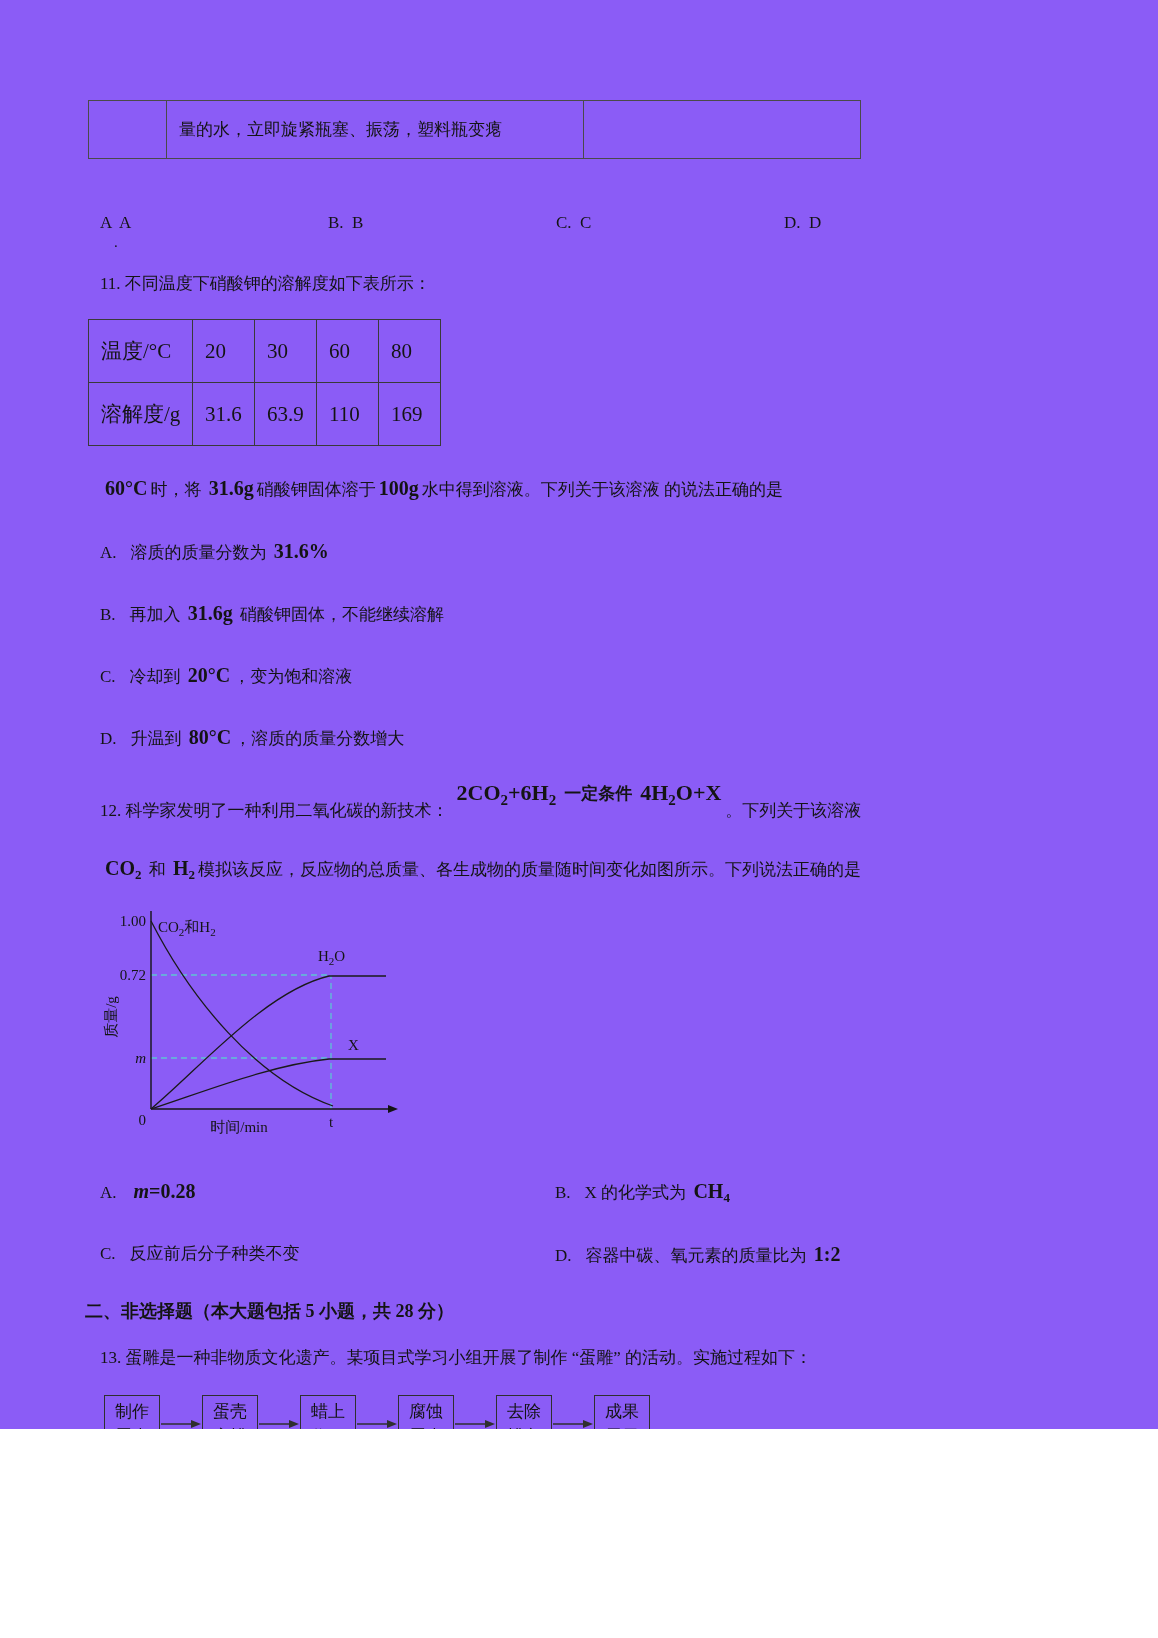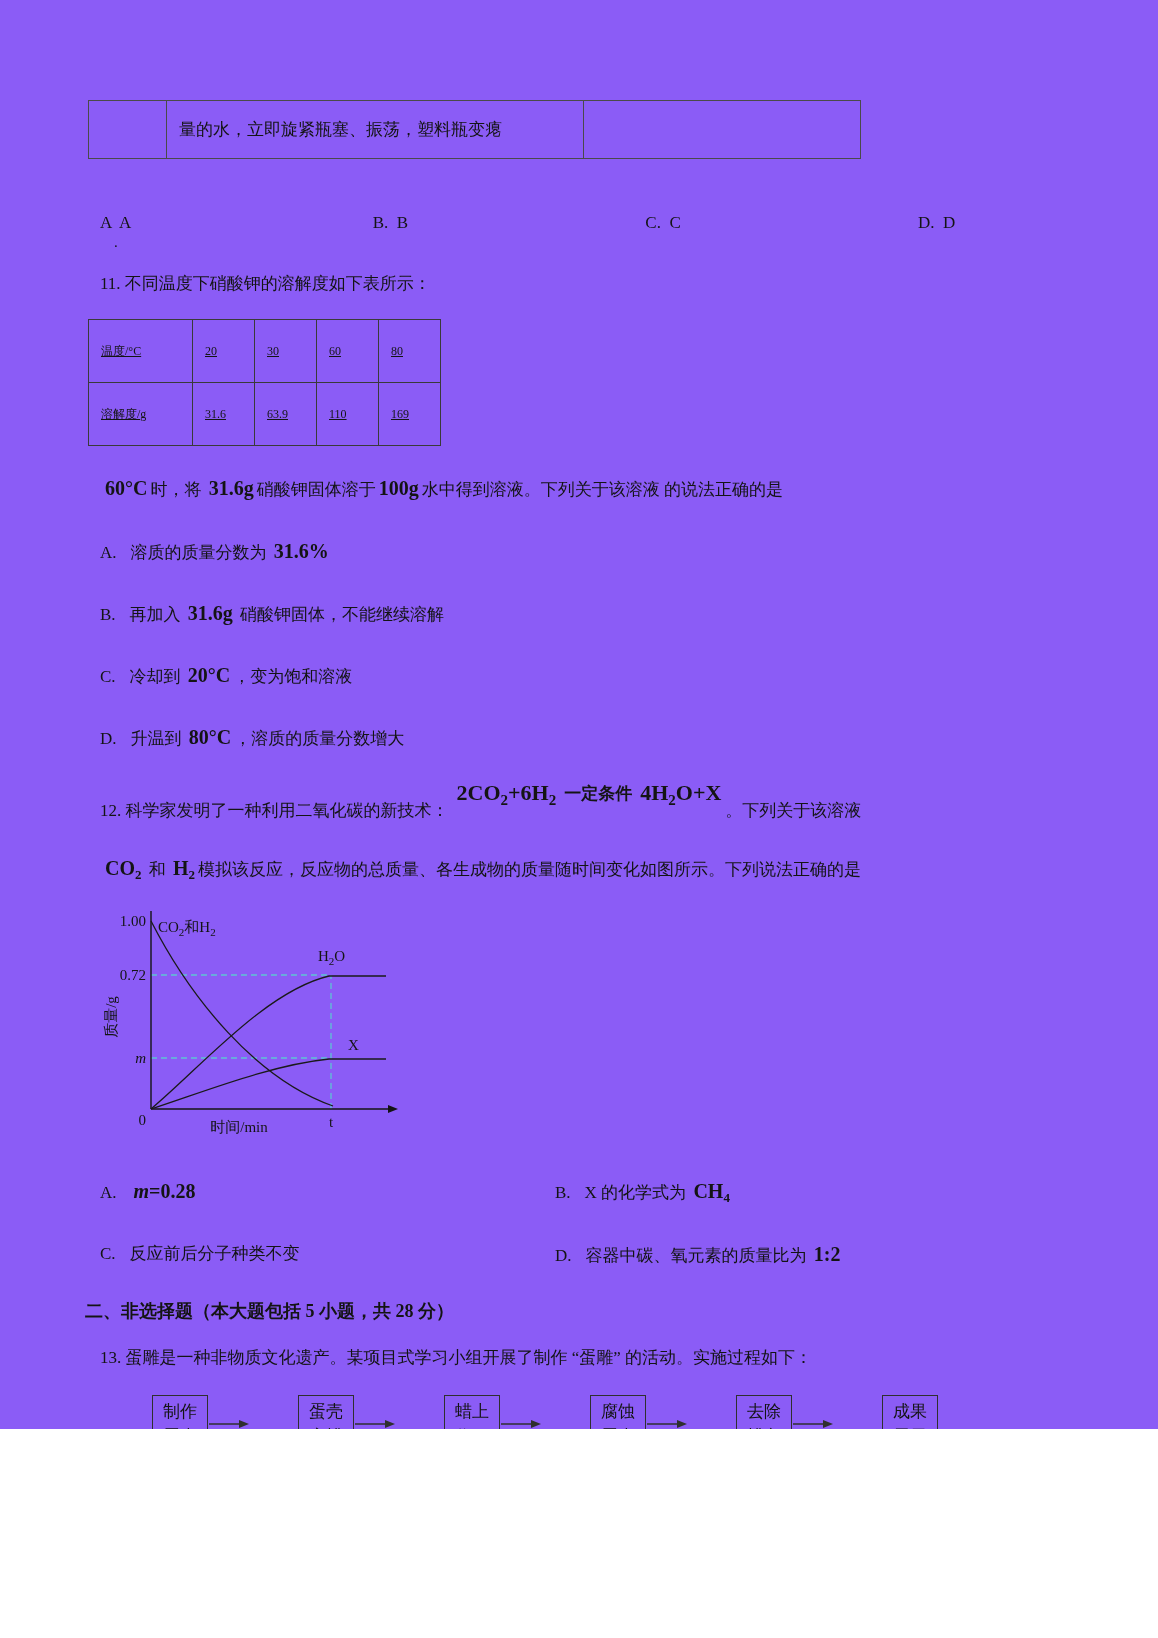--- a/index.html
+++ b/index.html
@@ -5,28 +5,28 @@
   html,body{margin:0;padding:0;background:#ffffff;}
   .page{
     position:relative;width:1158px;height:1429px;background:#8b5cf6;
     font-family:"Liberation Serif","DejaVu Serif",serif;color:#141414;font-size:17px;
     overflow:hidden;
   }
   
   .toptable{border-collapse:collapse;table-layout:fixed;margin:100px 0 0 88px;}
   .toptable td{border:1px solid #4a4a4a;height:53px;padding:2px 12px;font-size:17px;vertical-align:middle;}
   
-  .ansrow{display:flex;margin:54px 12px 0 100px;justify-content:space-between;}
+  .ansrow{display:flex;margin:54px 3px 0 100px;}
   .ansrow .ansitem{display:inline-block;width:228px;white-space:pre;}
   .ansdot{margin:3px 0 0 114px;line-height:13px;font-size:15px;}
   
   .stem{margin:22px 0 0 100px;line-height:26px;}
   
   .soltable{border-collapse:collapse;table-layout:fixed;margin:22px 0 0 88px;}
-  .soltable td{border:1px solid #3a3a3a;height:62px;padding:0 0 0 12px;font-size:12px;vertical-align:middle;text-decoration:underline;}
+  .soltable td{border:1px solid #3a3a3a;height:62px;padding:0 0 0 12px;font-size:21px;vertical-align:middle;}
   
   .para{margin:26px 1px 0 102px;line-height:32px;}
   .math{font-family:"Liberation Serif","DejaVu Serif",serif;font-weight:bold;font-size:20px;margin:0 3px;}
   .mathit{font-style:italic;margin-right:0;}
   .sub{font-size:13px;position:relative;top:4px;margin:0;}
   .opt{margin:30px 0 0 100px;line-height:30px;}
   .letter{display:inline-block;margin-right:14px;}
   
   .q12line{margin:24px 0 0 100px;white-space:nowrap;line-height:30px;}
   .eq{display:inline-flex;align-items:center;font-weight:bold;font-size:22px;vertical-align:16px;margin:0 4px 0 8px;}
@@ -39,21 +39,21 @@
   svg text{font-family:"Liberation Serif","DejaVu Serif",serif;font-size:15px;fill:#141414;}
   .axis{stroke:#141414;stroke-width:1.4;}
   .curve{stroke:#1a1a1a;stroke-width:1.3;fill:none;}
   .dash{stroke:#5fc3d4;stroke-width:1.3;stroke-dasharray:6 4;fill:none;}
   
   .optgrid{display:grid;grid-template-columns:455px auto;row-gap:30px;margin:30px 0 8px 100px;line-height:30px;}
   
   .section{margin:28px 0 0 85px;font-weight:bold;font-size:18px;}
   
   .flow{display:flex;align-items:center;margin:24px 0 0 104px;}
-  .fbox{border:1.5px solid #2f2f2f;padding:3px 10px;text-align:center;line-height:25px;font-size:17px;margin-left:48px;}
+  .fbox{border:1.5px solid #2f2f2f;padding:3px 10px;text-align:center;line-height:25px;font-size:17px;}
   .farrow{margin:0 1px;display:block;}
 </style>
 </head>
 <body>
 
 <div class="page">
 
   <table class="toptable">
     <colgroup>
         <col style="width:78px">

